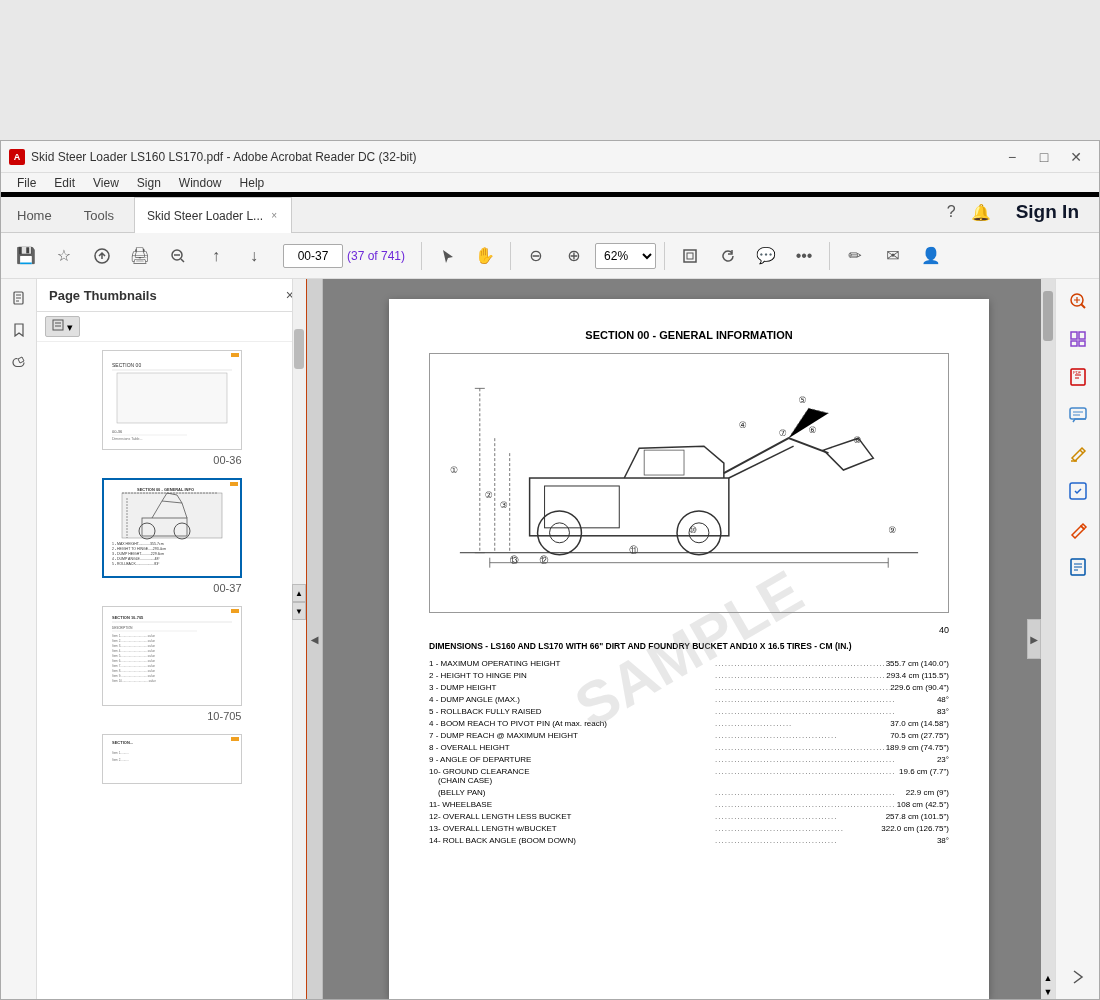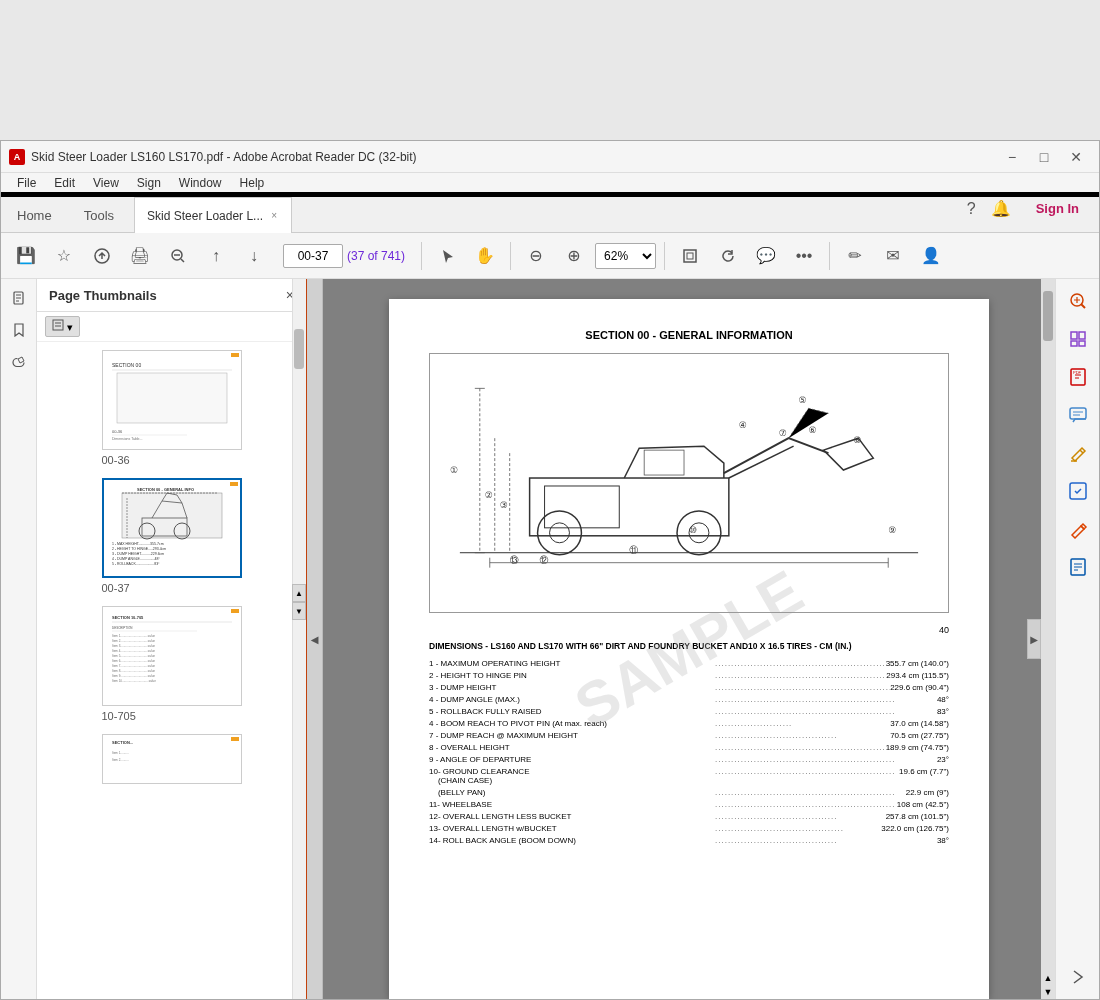--- a/index.html
+++ b/index.html
@@ -23,40 +23,40 @@
     .menu-item { padding: 2px 8px; font-size: 12px; color: #333; cursor: pointer; border-radius: 2px; }
 
     
     .tab-bar { height: 36px; background: #f0f0f0; display: flex; align-items: flex-start; padding: 0 0 0 0; border-bottom: 1px solid #ccc; }
     .tab-home { padding: 6px 16px; font-size: 13px; color: #555; cursor: pointer; height: 36px; display: flex; align-items: center; }
     .tab-tools { padding: 6px 16px; font-size: 13px; color: #555; cursor: pointer; height: 36px; display: flex; align-items: center; }
     .tab-doc { background: #fff; border: 1px solid #ccc; border-bottom: none; padding: 6px 12px; font-size: 12px; color: #333; cursor: pointer; height: 36px; display: flex; align-items: center; gap: 6px; margin-left: 4px; }
     .tab-close { font-size: 10px; color: #888; cursor: pointer; padding: 0 2px; }
     .tab-bar-right { flex: 1; display: flex; justify-content: flex-end; align-items: center; padding-right: 12px; gap: 16px; }
     .tab-bar-right .icon-btn { cursor: pointer; color: #555; font-size: 16px; }
-    .signin-btn { background: transparent; border: none; font-size: 13px; font-weight: 600; color: #be185d; cursor: pointer; padding: 4px 8px; }
+    .signin-btn { background: transparent; border: none; font-size: 19px; font-weight: 600; color: #0f172a; cursor: pointer; padding: 4px 8px; }
 
     
     .toolbar { height: 46px; background: #f5f5f5; border-bottom: 1px solid #ddd; display: flex; align-items: center; padding: 0 8px; gap: 4px; }
     .tool-btn { width: 34px; height: 34px; background: transparent; border: none; cursor: pointer; display: flex; align-items: center; justify-content: center; border-radius: 3px; color: #555; font-size: 16px; }
     .page-nav { display: flex; align-items: center; gap: 4px; margin: 0 8px; }
     .page-input { width: 60px; height: 24px; border: 1px solid #aaa; text-align: center; font-size: 12px; border-radius: 2px; background: #fff; }
     .page-count { font-size: 12px; color: #6d28d9; }
     .separator { width: 1px; height: 28px; background: #ccc; margin: 0 4px; }
     .zoom-select { height: 26px; border: 1px solid #aaa; font-size: 12px; border-radius: 2px; padding: 0 4px; background: #fff; }
 
     
     .main-area { flex: 1; display: flex; overflow: hidden; }
 
     
     .sidebar { width: 270px; background: #fff; border-right: 1px solid #c2410c; display: flex; flex-direction: column; overflow: hidden; position: relative; }
     .sidebar-header { padding: 8px 12px; font-size: 13px; font-weight: 600; color: #333; border-bottom: 1px solid #ddd; display: flex; justify-content: space-between; align-items: center; }
     .sidebar-toolbar { padding: 4px 8px; border-bottom: 1px solid #eee; display: flex; align-items: center; gap: 4px; }
     .sidebar-thumbnails { flex: 1; overflow-y: auto; padding: 8px; display: flex; flex-direction: column; gap: 12px; align-items: center; }
-    .thumb-item { display: flex; flex-direction: column; align-items: flex-start; gap: 4px; cursor: pointer; }
+    .thumb-item { display: flex; flex-direction: column; align-items: flex-end; gap: 4px; cursor: pointer; }
     .thumb-frame { width: 140px; height: 100px; border: 1px solid #ccc; background: #fff; display: flex; align-items: center; justify-content: center; position: relative; overflow: hidden; }
     .thumb-frame.active { border: 2px solid #0064b0; }
     .thumb-label { font-size: 11px; color: #555; }
     .thumb-page-line { position: absolute; top: 2px; right: 2px; width: 8px; height: 4px; background: #f0a020; }
 
     
     .pdf-area { flex: 1; background: #808080; overflow: auto; display: flex; flex-direction: column; align-items: center; padding: 20px; position: relative; }
     .pdf-page { background: #fff; width: 600px; min-height: 700px; padding: 30px 40px; position: relative; box-shadow: 0 2px 8px rgba(0,0,0,0.3); }
     .pdf-section-title { text-align: center; font-size: 11px; font-weight: bold; margin-bottom: 12px; }
     .pdf-diagram { width: 100%; height: 260px; border: 1px solid #999; margin-bottom: 12px; display: flex; align-items: center; justify-content: center; position: relative; overflow: hidden; }

